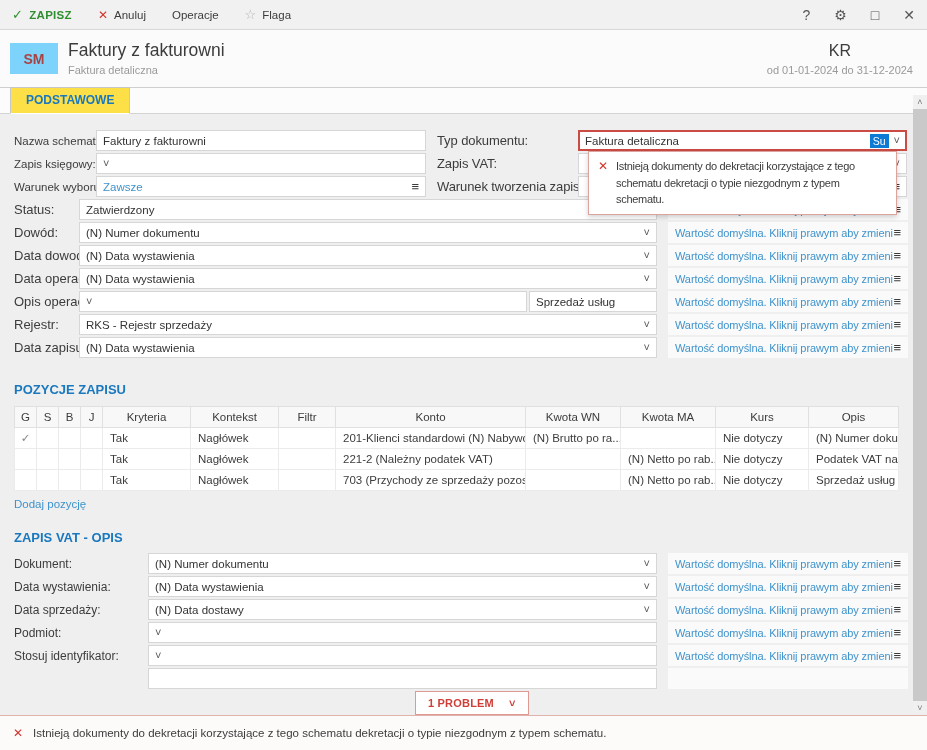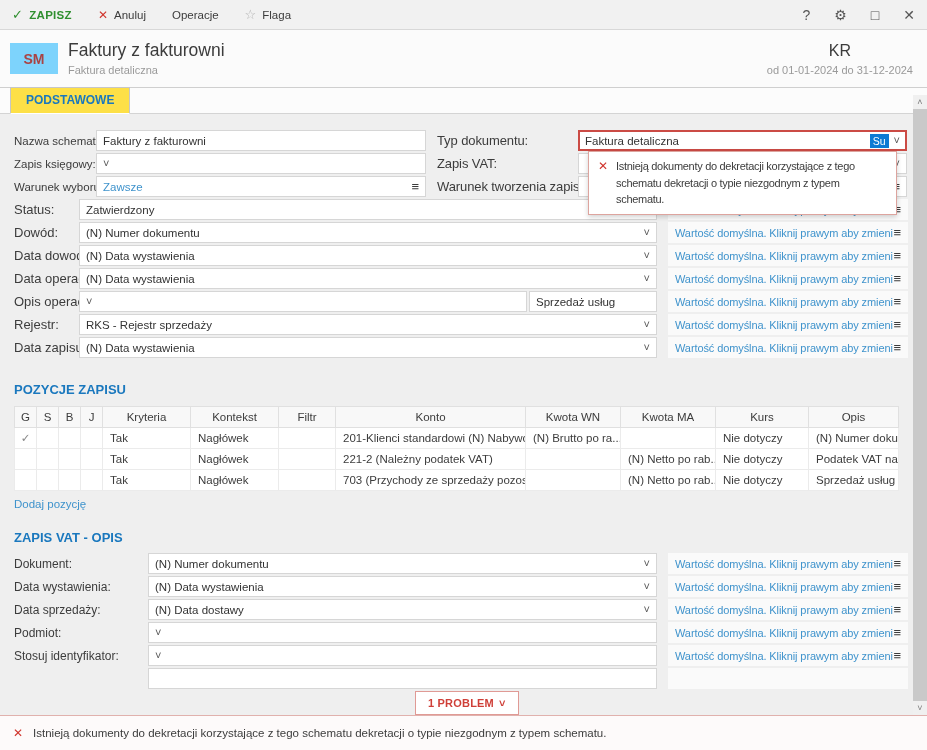--- a/index.html
+++ b/index.html
@@ -96,21 +96,21 @@
   .add-link { display:inline-block; margin-top:7px; font-size:11.5px; color:#3f93cc; }
 
   
   .sec-vat .sec-title { margin:18px 0 8px 0; }
   .vat-rows .lbl { width:134px; font-size:12px; }
   .vat-rows .ctl.main { width:509px; }
 
   
   .problem-btn { position:absolute; left:415px; top:577px; z-index:7;
     background:#fff; border:1px solid #e09a95; height:24px; padding:0 12px;
-    display:flex; align-items:center; gap:5px; color:#cf3f38; font-weight:bold;
+    display:flex; align-items:center; gap:15px; color:#cf3f38; font-weight:bold;
     font-size:11px; letter-spacing:.2px; }
   .problem-btn .chev { color:#cf3f38; }
 
   
   .bottombar { height:35px; background:#fdfafa; border-top:1px solid #e0b1ad;
     display:flex; align-items:center; padding:0 13px; gap:10px; }
   .bottombar .err-x { color:#d0342c; font-weight:bold; font-size:12px; }
   .bottombar .msg { font-size:11.5px; color:#3c3c3c; }
 
   

